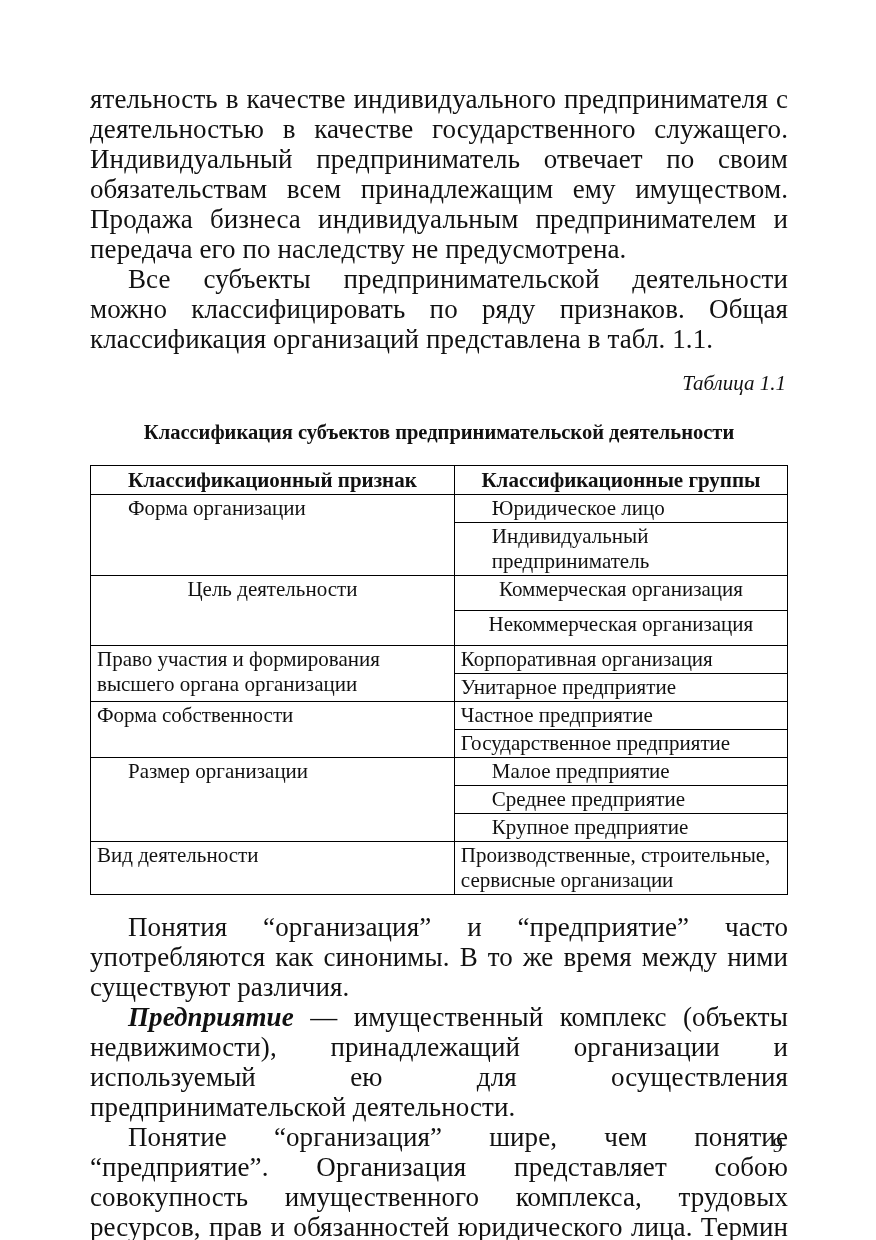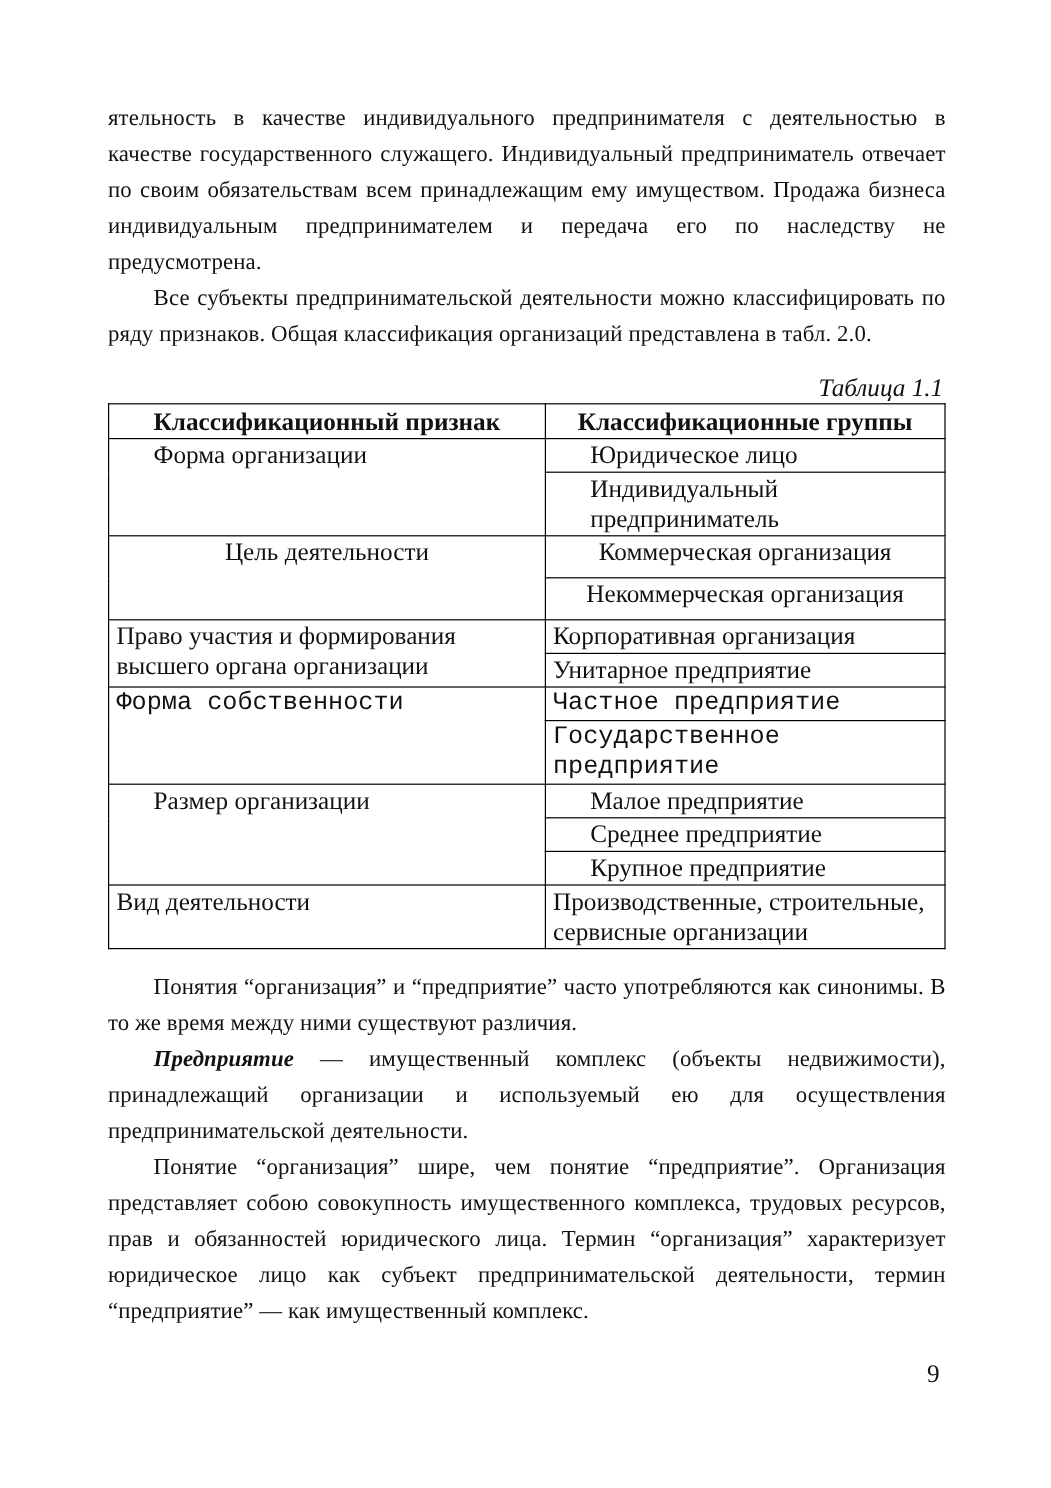--- a/index.html
+++ b/index.html
@@ -11,21 +11,21 @@
     font-family:"Liberation Serif","DejaVu Serif",serif;
     overflow:hidden;
   }
   .content {
     position:absolute;
     left:90px; top:84px;
     width:698px;
   }
   p.body-par {
     margin:0;
-    font-size:19px;
+    font-size:27px;
     line-height:30px;
     text-align:justify;
     letter-spacing:0.1px;
   }
   p.indent { text-indent:38px; }
   .table-label {
     margin:16px 2px 0 0;
     font-size:21px;
     font-style:italic;
     text-align:right;
@@ -53,45 +53,46 @@
     text-align:left;
   }
   table.cls th {
     font-weight:bold;
     text-align:center;
     height:25px;
     line-height:24px;
     padding-top:2px;
   }
   tr.h24 td { height:23px;padding-left:37px; }
-  tr.h25 td { height:24px;font-family:Liberation Mono, monospace; }
+  tr.h25 td { height:24px; }
   tr.h26 td { height:25px; }
   tr.h33 td { height:32px;text-align:center; }
   tr.h52 td { height:50px; }
   .lead-term { font-weight:bold; font-style:italic; }
   .page-number {
     position:absolute;
     top:1132px;
     right:93px;
     font-size:21px;
     line-height:26px;
   }
 </style>
 </head>
 <body>
 
 <div class="page">
   <div class="content">
 
     <p class="body-par">ятельность в качестве индивидуального предпринимателя с деятельностью в качестве государственного служащего. Индивидуальный предприниматель отвечает по своим обязательствам всем принадлежащим ему имуществом. Продажа бизнеса индивидуальным предпринимателем и передача его по наследству не предусмотрена.</p>
 
-    <p class="body-par indent">Все субъекты предпринимательской деятельности можно классифицировать по ряду признаков. Общая классификация организаций представлена в табл. 2.0.</p>
+    <p class="body-par indent">Все субъекты предпринимательской деятельности можно классифицировать по ряду признаков. Общая классификация организаций представлена в табл. 1.1.</p>
 
     <div class="table-label">Таблица 1.1</div>
 
+    <div class="table-title">Классификация субъектов предпринимательской деятельности</div>
 
     <table class="cls">
       <colgroup>
         <col style="width:52.2%">
         <col>
       </colgroup>
       <thead>
         <tr>
           <th>Классификационный признак</th>
           <th>Классификационные группы</th>

